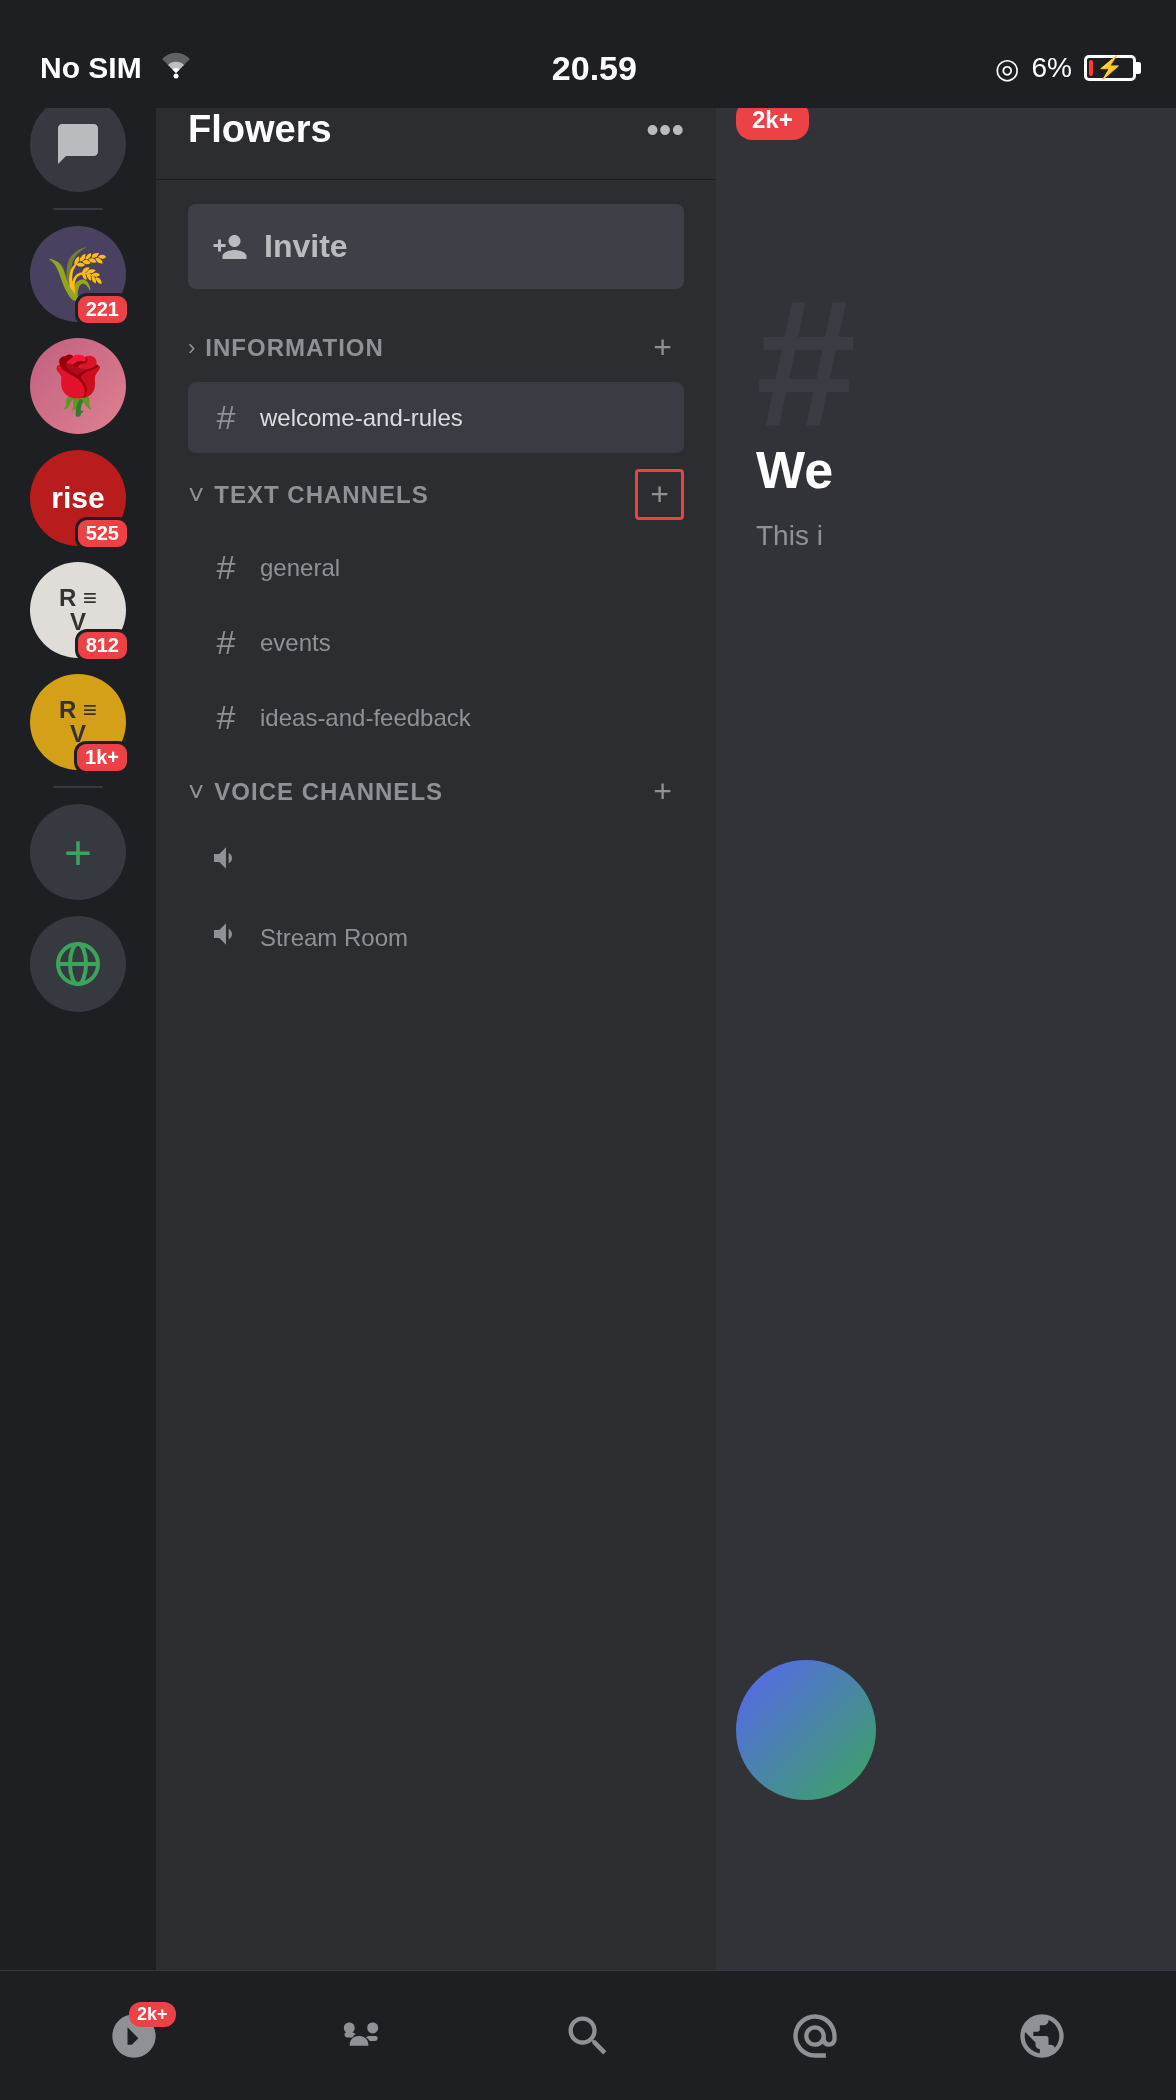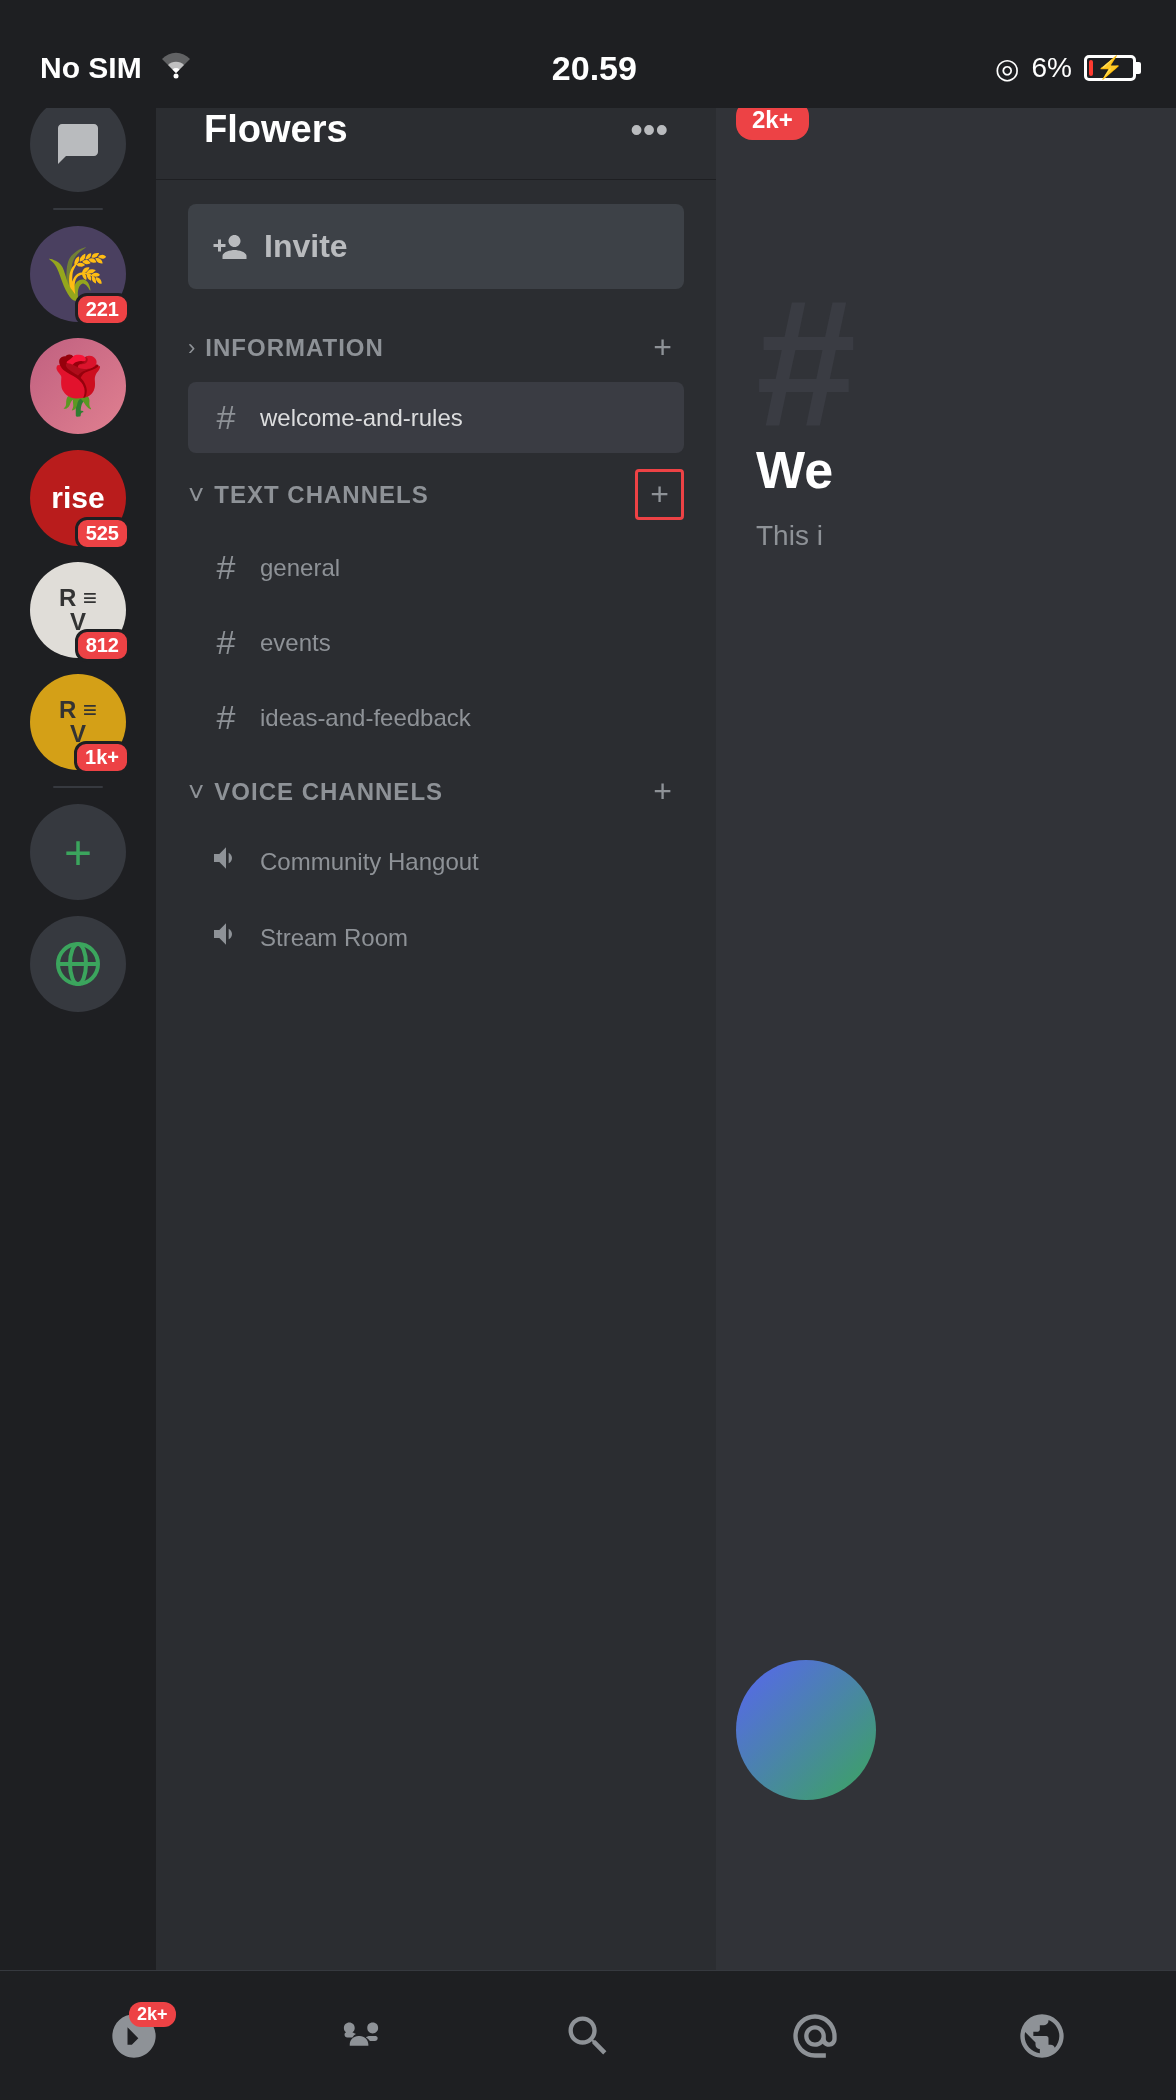--- a/index.html
+++ b/index.html
@@ -150,21 +150,21 @@
     
     .channel-panel {
       width: 560px;
       background: #2b2d31;
       display: flex;
       flex-direction: column;
       border-radius: 0;
     }
 
     .channel-header {
-      padding: 28px 48px;
+      padding: 28px 32px;
       border-bottom: 1px solid #1e1f22;
       display: flex;
       align-items: center;
       justify-content: space-between;
     }
     .channel-header-title {
       color: #fff;
       font-size: 38px;
       font-weight: 700;
     }
@@ -493,21 +493,20 @@
         <span class="section-add">+</span>
       </div>
 
 
       <div class="channel-item">
         <span class="channel-icon">
           <svg width="32" height="32" viewBox="0 0 24 24" fill="#8e9297">
             <path d="M3 9v6h4l5 5V4L7 9H3zm13.5 3c0-1.77-1.02-3.29-2.5-4.03v8.05c1.48-.73 2.5-2.25 2.5-4.02z"></path>
           </svg>
         </span>
-        <span class="channel-name">Community Hangout</span>
       </div>
 
       <div class="channel-item">
         <span class="channel-icon">
           <svg width="32" height="32" viewBox="0 0 24 24" fill="#8e9297">
             <path d="M3 9v6h4l5 5V4L7 9H3zm13.5 3c0-1.77-1.02-3.29-2.5-4.03v8.05c1.48-.73 2.5-2.25 2.5-4.02z"></path>
           </svg>
         </span>
         <span class="channel-name">Stream Room</span>
       </div>

